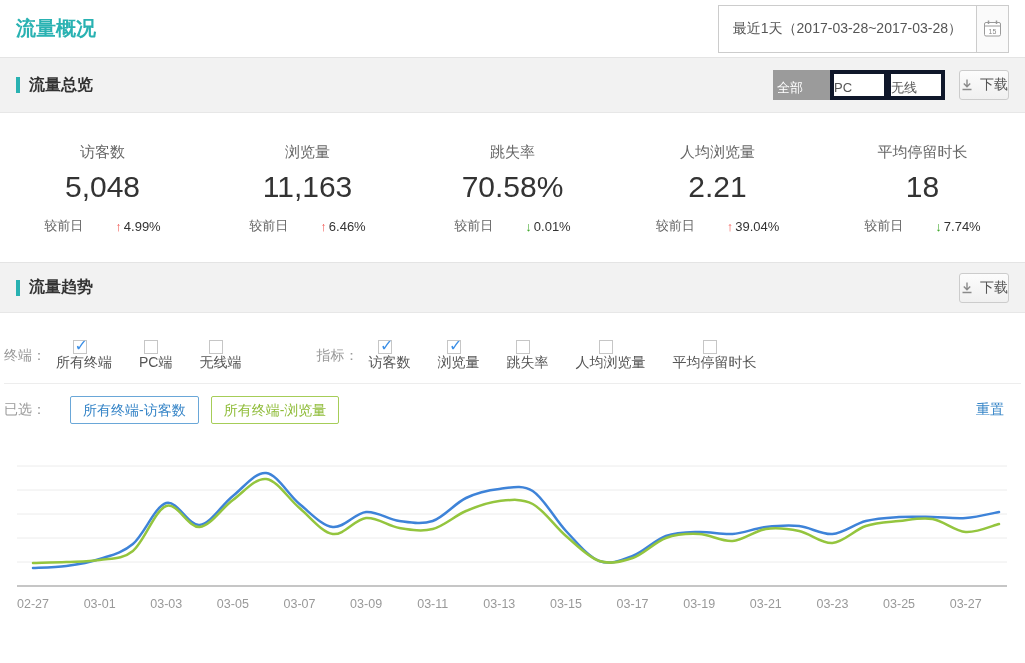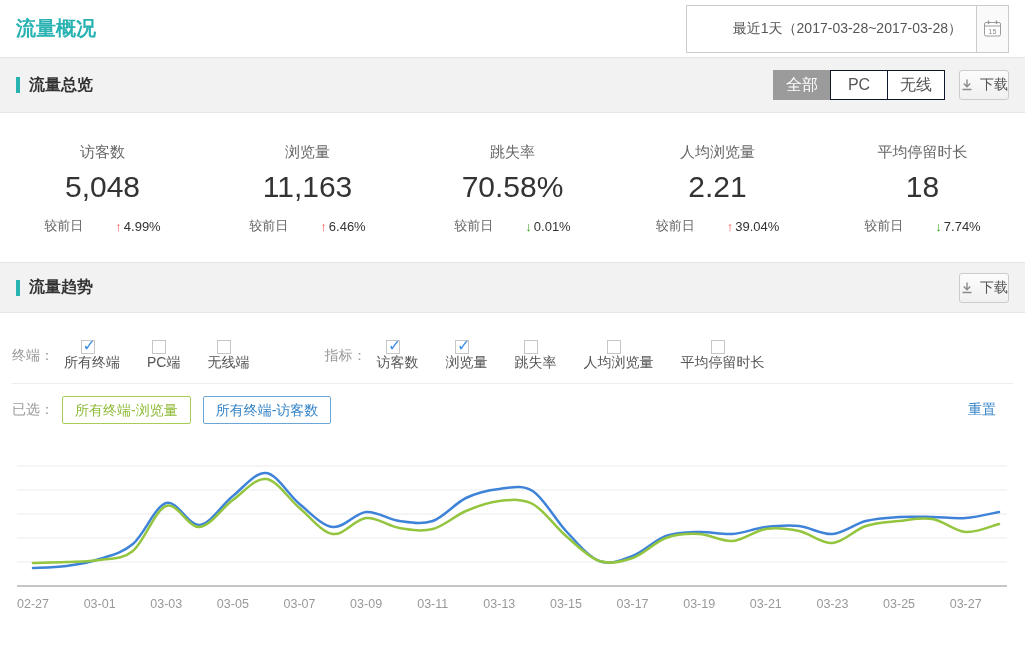--- a/index.html
+++ b/index.html
@@ -6,65 +6,65 @@
   html,body { margin:0; padding:0; }
   body {
     width:1025px; height:663px; overflow:hidden;
     background:#fff; color:#333;
     font-family:"Liberation Sans","DejaVu Sans",sans-serif;
   }
 
   
   .top-header { height:57px; display:flex; align-items:center; justify-content:space-between; padding:0 16px; }
   .page-title { font-size:20px; font-weight:bold; color:#29b2b2; margin:0;font-family:Liberation Serif, serif; }
-  .date-control { display:flex; align-items:stretch; height:48px; border:1px solid #ccc; border-radius:0; background:#fff; cursor:pointer; overflow:hidden;padding-left:32px; }
+  .date-control { display:flex; align-items:stretch; height:48px; border:1px solid #ccc; border-radius:0; background:#fff; cursor:pointer; overflow:hidden; }
   .date-text { display:flex; align-items:center; padding:0 14px; font-size:14px; color:#555; }
   .date-cal { width:32px; display:flex; align-items:center; justify-content:center; border-left:1px solid #ccc; background:#fafafa; }
 
   
   .section-band { background:#f2f2f2; border-top:1px solid #e4e4e4; border-bottom:1px solid #e7e7e7;
     display:flex; align-items:center; justify-content:space-between; padding:0 16px; }
   .band-overview { height:56px; }
   .band-trend { height:51px; }
   .section-title { display:flex; align-items:center; font-size:16px; font-weight:bold; color:#333; }
   .title-bar { width:4px; height:16px; background:#29b2b2; margin-right:9px; }
   .right-tools { display:flex; align-items:center; gap:14px; }
 
   .tabs { display:flex; }
-  .tab { min-width:58px; height:30px; line-height:28px; text-align:center; background:#fff;
-    border:1px solid #0f172a; margin-left:-1px; font-size:16px; color:#555; cursor:pointer; }
+  .tab { min-width:58px; height:30px; line-height:28px; text-align:left; background:#fff;
+    border:4px solid #0f172a; margin-left:-1px; font-size:13px; color:#555; cursor:pointer; }
   .tab:first-child { margin-left:0; }
   .tab.active { background:#9b9b9b; border-color:#9b9b9b; color:#fff; }
 
   .btn { display:inline-flex; align-items:center; gap:6px; height:30px; padding:0 0;
     border:1px solid #ccc; border-radius:3px; background:linear-gradient(#fcfcfc,#f0f0f0);
     font-size:14px; color:#555; cursor:pointer; }
 
   
   .metrics { display:flex; height:149px; padding-top:30px; }
   .metric { flex:1; text-align:center; }
   .metric-label { font-size:15px; color:#666; }
   .metric-value { font-size:30px; color:#333; margin-top:8px; }
   .metric-compare { margin-top:13px; font-size:13px; color:#666; display:flex; justify-content:center; gap:32px; }
   .change-group { display:inline-flex; align-items:center; gap:2px; color:#333; }
   .arrow { font-weight:bold; font-size:13px; }
   .arrow.up { color:#f0544f; }
   .arrow.down { color:#36a420; }
 
   
-  .controls { padding:0 12px; }
+  .controls { padding:0 4px; }
   .filter-row { display:flex; align-items:center; height:55px; margin-top:16px; border-bottom:1px solid #ededed; font-size:14px; }
   .filter-label { color:#999; margin-right:10px; }
   .cb-item { display:inline-flex; align-items:center; margin-right:27px; cursor:pointer; color:#555;flex-direction:column; }
   .cb { width:14px; height:14px; border:1px solid #c6c6c6; background:#fff; margin-right:9px; position:relative; flex:none; }
   .cb-item.checked .cb::after { content:"✓"; position:absolute; left:1px; top:-5px; font-size:16px; font-weight:bold; color:#3a8ee6; }
   .metric-filter { margin-left:48px; display:flex; align-items:center; }
 
   .selected-row { display:flex; align-items:center; height:52px; font-size:14px; }
-  .selected-label { color:#999; margin-right:8px; }
+  .selected-label { color:#999; margin-right:24px; }
   .tag { height:28px; line-height:26px; padding:0 12px; border:1px solid; border-radius:2px; margin-right:12px; background:#fff; cursor:pointer; }
   .tag.blue { border-color:#6aa7d8; color:#3584c7; }
   .tag.green { border-color:#a6cd58; color:#8fbc39; }
   .spacer { flex:1; }
   .reset-link { color:#3584c7; margin-right:17px; cursor:pointer; }
   .vs-btn { display:inline-flex; align-items:center; gap:7px; height:30px; padding:0 12px;
     border:1px solid #9cc6ea; border-radius:4px; color:#3584c7; background:#fdfeff; font-size:14px; cursor:pointer; }
   .vs-circle { width:17px; height:17px; border:1px solid #5a9fd4; border-radius:50%; font-size:9px;
     display:flex; align-items:center; justify-content:center; flex:none; }
 
@@ -221,22 +221,22 @@
       </label>
       <label class="cb-item unchecked">
         <span class="cb"></span>
         <span>平均停留时长</span>
       </label>
     </span>
   </div>
 
   <div class="selected-row">
     <span class="selected-label">已选：</span>
+    <span class="tag blue">所有终端-访客数</span>
     <span class="tag green">所有终端-浏览量</span>
-    <span class="tag blue">所有终端-访客数</span>
     <span class="spacer"></span>
     <span class="reset-link">重置</span>
   </div>
 
 </div>
 
 <div class="chart-wrap">
   <svg id="trend-chart" width="1025" height="193" viewBox="0 0 1025 193">
       <line x1="17" y1="116" x2="1007" y2="116" stroke="#ececec" stroke-width="1"></line>
       <line x1="17" y1="92" x2="1007" y2="92" stroke="#ececec" stroke-width="1"></line>

